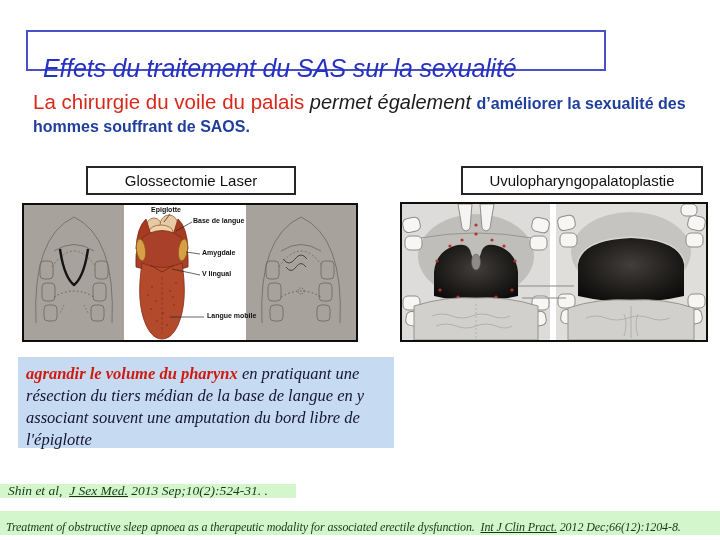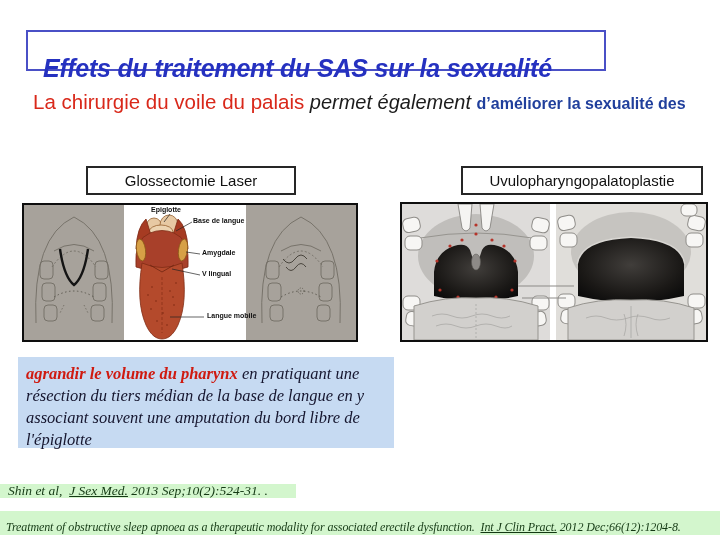--- a/index.html
+++ b/index.html
@@ -1,21 +1,21 @@
 <!DOCTYPE html>
 <html><head>
 <meta charset="utf-8">
 <style>
   html,body{margin:0;padding:0;background:#888;}
   .slide{position:relative;width:720px;height:540px;background:#ffffff;overflow:hidden;
          font-family:"Liberation Sans",sans-serif;}
   
   .title-box{position:absolute;left:26px;top:30px;width:576px;height:37px;
              border:2px solid #4a50c6;display:flex;align-items:center;}
-  .title-text{font-style:italic;font-weight:700;font-size:25px;color:#2531c0;
+  .title-text{font-style:italic;font-weight:400;font-size:25px;color:#2531c0;
               padding-left:15px;letter-spacing:-0.2px;white-space:nowrap;margin-top:36px;}
   
   .intro{position:absolute;left:33px;top:90px;width:676px;line-height:23px;}
   .intro .lead{color:#d9281a;font-weight:normal;font-size:20.5px;}
   .intro .mid{color:#1c1c1c;font-size:20px;font-style:italic;}
   .intro .emph{color:#203f9c;font-weight:bold;font-size:16px;}
   
   .fig-label{position:absolute;border:2px solid #262626;background:#fff;
              display:flex;align-items:center;justify-content:center;
              font-size:15px;color:#111;margin-left:11px;}
@@ -45,20 +45,21 @@
 <body>
 
 <div class="slide">
 
   <div class="title-box">
     <span class="title-text">Effets du traitement du SAS sur la sexualité</span>
   </div>
 
   <div class="intro">
     <span class="lead">La chirurgie du voile du palais</span><span class="mid"> permet également </span><span class="emph">d’améliorer la sexualité des</span><br>
+    <span class="emph">hommes souffrant de SAOS.</span>
   </div>
 
   <div class="fig-label left">
     <span>Glossectomie Laser</span>
   </div>
   <div class="fig-label right">
     <span>Uvulopharyngopalatoplastie</span>
   </div>
 
   <div class="figure glosso">

